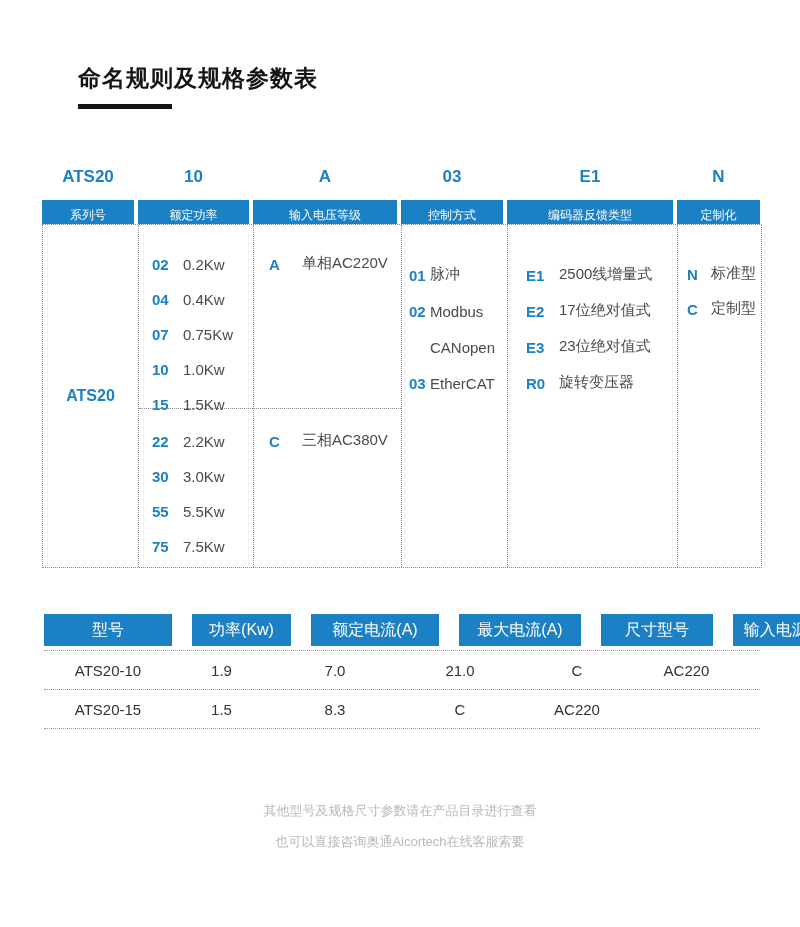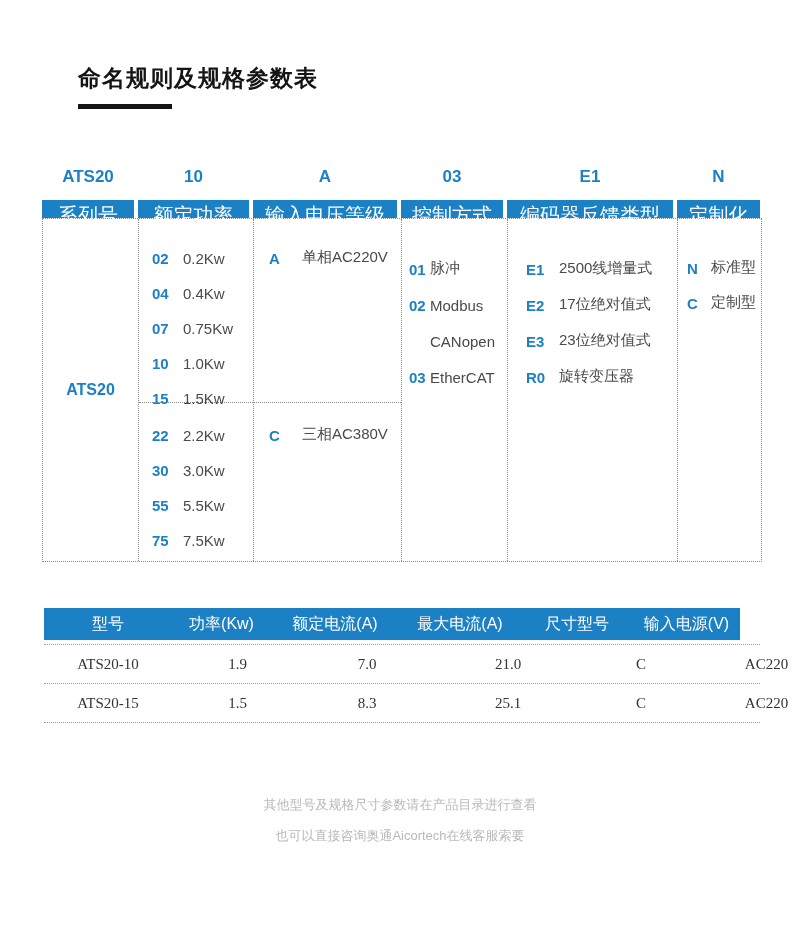--- a/index.html
+++ b/index.html
@@ -9,21 +9,21 @@
 
   .title { margin:63px 0 0 78px; font-size:23px; font-weight:700; color:#141414; letter-spacing:1px; }
   .title-underline { margin:10px 0 0 78px; width:94px; height:5px; background:#141414; }
 
   :root { --blue:#1c80c4; --dot:#8c8c8c; --txt:#4a4a4a; }
 
   .grid6 { display:grid; grid-template-columns:92px 111px 144px 102px 166px 83px; column-gap:4px; margin-left:42px; width:718px; }
   .code-row { margin-top:57px; height:22px; }
   .code-cell { text-align:center; font-size:17px; font-weight:700; color:var(--blue); line-height:22px; }
   .head-row { margin-top:12px; }
-  .head-cell { height:18px; line-height:31px; background:var(--blue); color:#ffffff; text-align:center; font-size:20px; font-weight:500; }
+  .head-cell { height:24px; line-height:31px; background:var(--blue); color:#ffffff; text-align:center; font-size:12px; font-weight:500; }
 
   .nbody { display:grid; grid-template-columns:96px 115px 148px 106px 170px 83px; margin-left:42px; width:718px; height:342px;
            border:1px dotted var(--dot); box-sizing:content-box; }
   .ncol { border-right:1px dotted var(--dot); overflow:hidden; }
   .ncol:last-child { border-right:none; }
   .col-series { display:flex; align-items:center; justify-content:center; }
   .series { font-size:16px; font-weight:700; color:var(--blue); }
 
   .sec1 { height:184px; padding-top:13px; }
   .sec1.divided { border-bottom:1px dotted var(--dot); }
@@ -32,24 +32,24 @@
 
   .item { display:flex; align-items:flex-end; height:35px; font-size:15px; color:var(--txt); }
   .item .code { font-weight:700; color:var(--blue); flex:0 0 auto; }
   .col-power .item { padding-left:13px; } .col-power .code { width:31px; }
   .col-volt  .item { padding-left:15px; } .col-volt  .code { width:33px; }
   .col-ctrl  .item { padding-left:7px;  height:36px; } .col-ctrl .code { width:21px; }
   .col-enc   .item { padding-left:18px; height:36px; } .col-enc  .code { width:33px; }
   .col-cust  .item { padding-left:9px;  } .col-cust .code { width:24px; }
 
   .spec { margin-left:44px; margin-top:46px; width:716px; }
-  .spec-head { display:grid; grid-template-columns:128px 99px 128px 122px 112px 107px; column-gap:0; }
+  .spec-head { display:grid; grid-template-columns:128px 99px 128px 122px 112px 107px; column-gap:20px; }
   .spec-head-cell { height:32px; line-height:32px; background:var(--blue); color:#fff; text-align:center; font-size:16px; font-weight:500; }
   .spec-body { margin-top:4px; border-top:1px dotted #999; }
-  .spec-row { display:grid; grid-template-columns:128px 99px 128px 122px 112px 107px; column-gap:16px; height:39px; border-bottom:1px dotted #999;font-family:Liberation Serif, serif; }
+  .spec-row { display:grid; grid-template-columns:128px 99px 128px 122px 112px 107px; column-gap:0; height:39px; border-bottom:1px dotted #999; }
   .spec-cell { display:flex; align-items:center; justify-content:center; font-size:15px; color:#333; }
 
   .footer { margin-top:66px; text-align:center; font-size:13px; color:#b9b9b9; line-height:31px; }
 </style>
 </head>
 <body>
 
 <div class="page">
 
   <h1 class="title">命名规则及规格参数表</h1>
@@ -209,21 +209,20 @@
         <div class="spec-cell">1.9</div>
         <div class="spec-cell">7.0</div>
         <div class="spec-cell">21.0</div>
         <div class="spec-cell">C</div>
         <div class="spec-cell">AC220</div>
       </div>
       <div class="spec-row">
         <div class="spec-cell">ATS20-15</div>
         <div class="spec-cell">1.5</div>
         <div class="spec-cell">8.3</div>
-        <div class="spec-cell">25.1</div>
         <div class="spec-cell">C</div>
         <div class="spec-cell">AC220</div>
       </div>
     </div>
   </div>
 
   <div class="footer">
     <div>其他型号及规格尺寸参数请在产品目录进行查看</div>
     <div>也可以直接咨询奥通Aicortech在线客服索要</div>
   </div>

